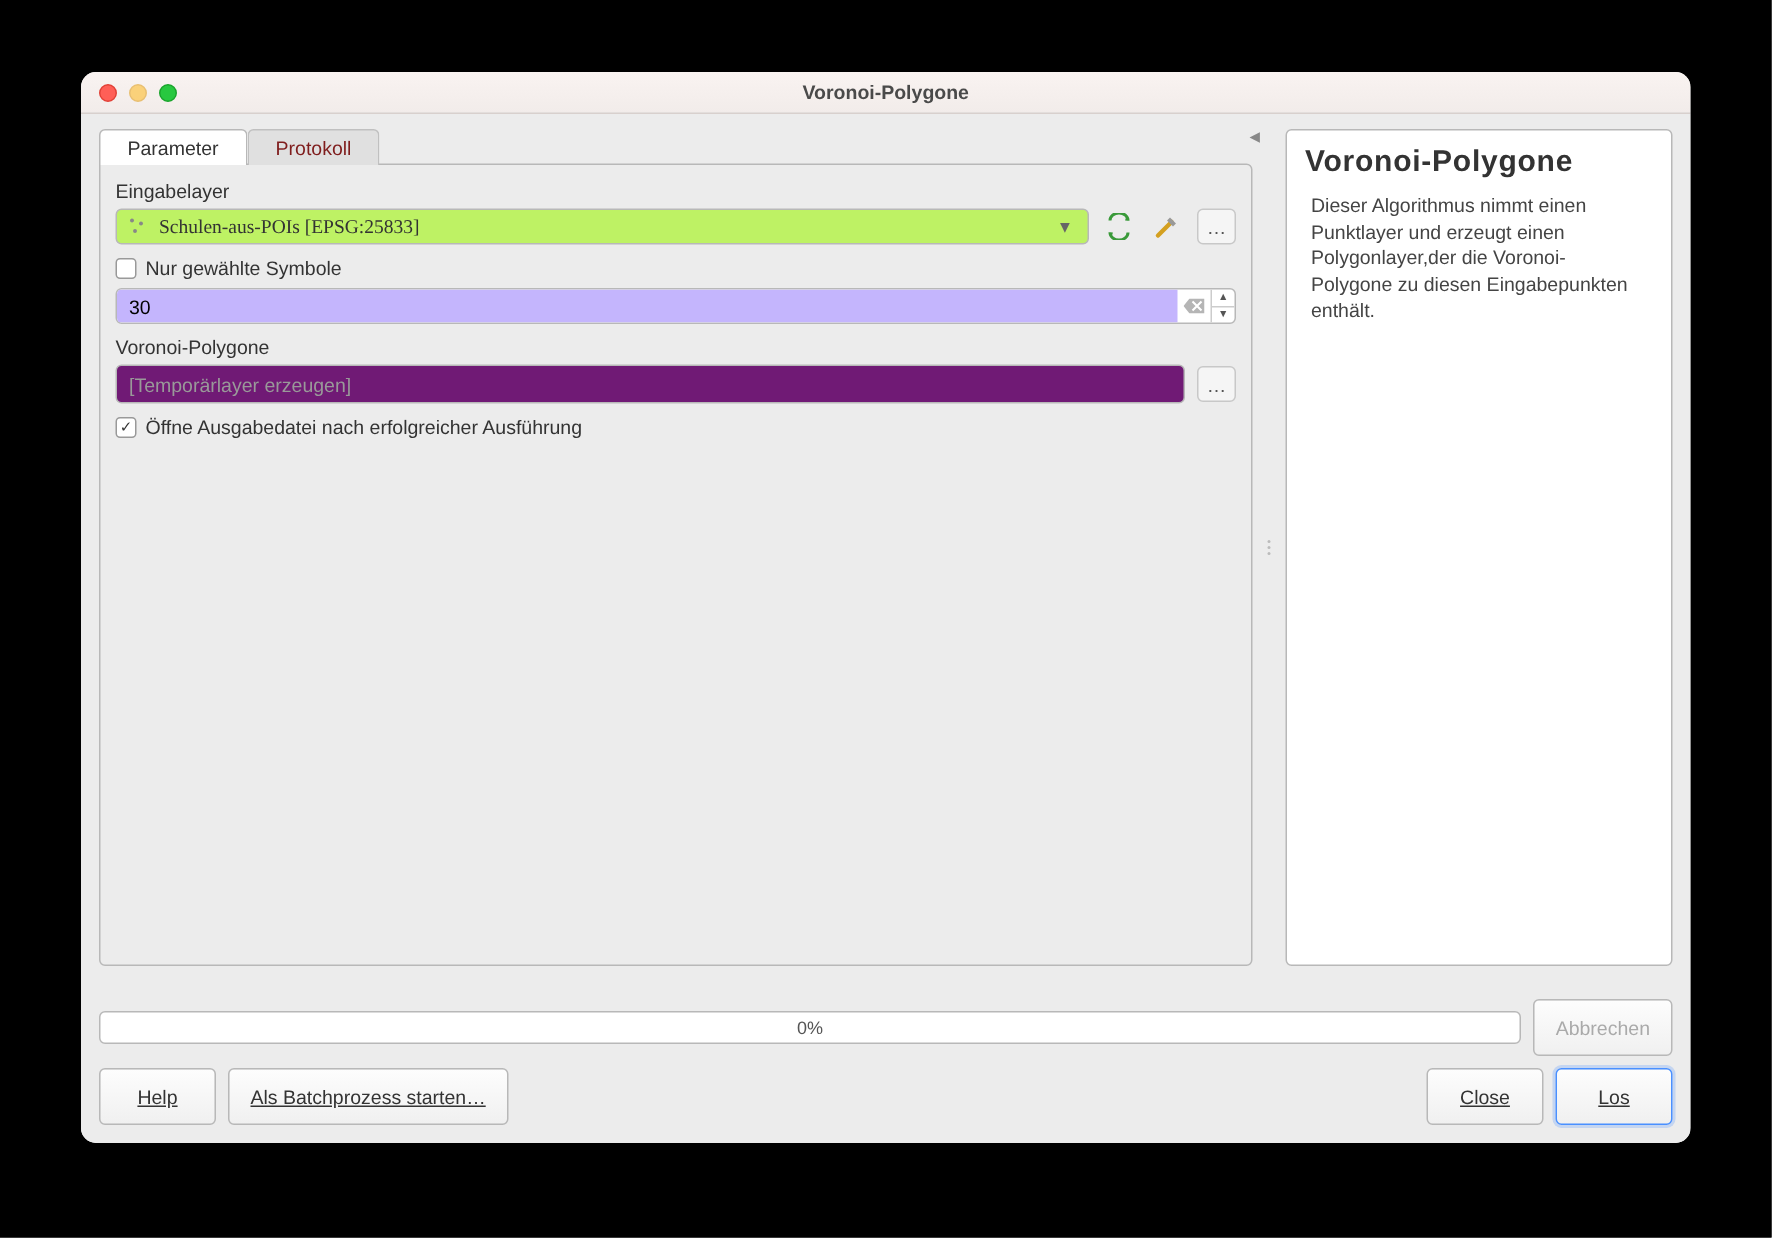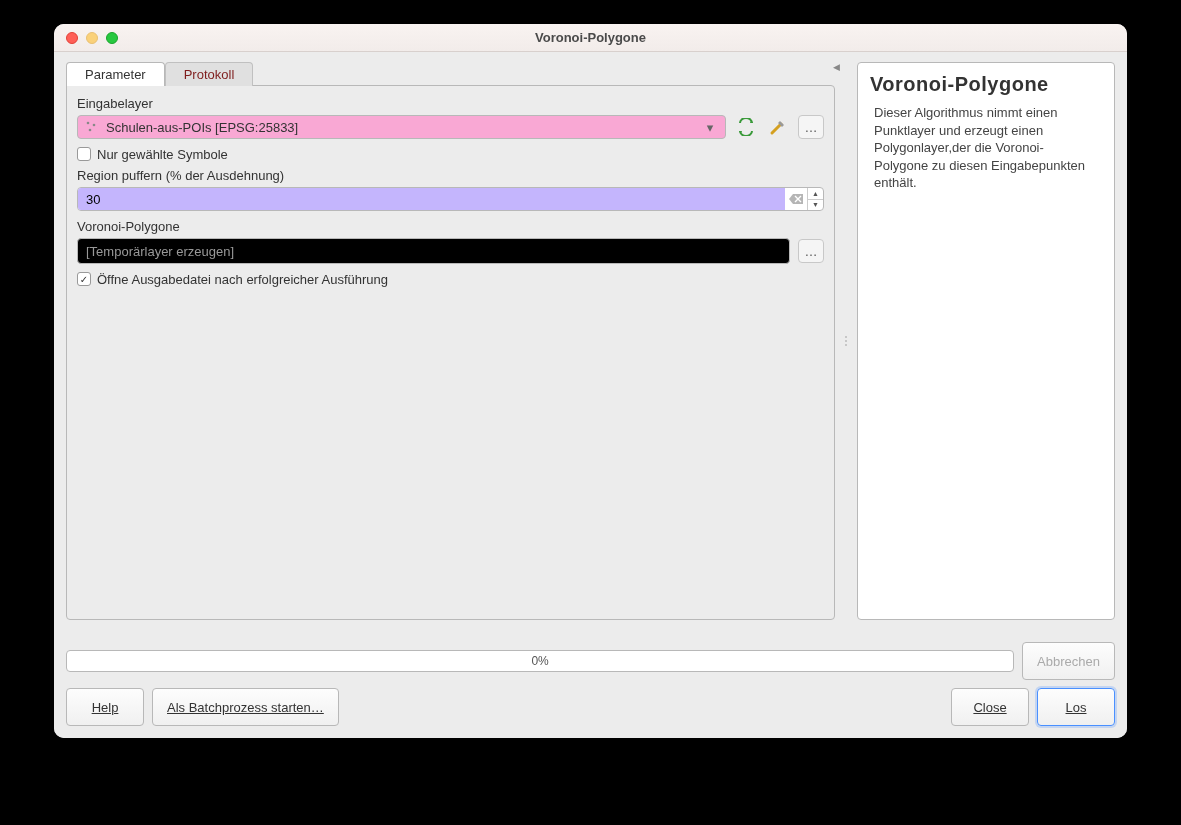--- a/index.html
+++ b/index.html
@@ -10,21 +10,21 @@
     font-family: -apple-system, "Helvetica Neue", Arial, sans-serif;
     font-size: 13px;
     color: #333;
     width: 1181px;
     height: 825px;
     overflow: hidden;
   }
   .window {
     position: absolute;
     left: 54px;
-    top: 24px;
+    top: 48px;
     width: 1073px;
     height: 714px;
     background: #ececec;
     border-radius: 10px;
     box-shadow: 0 20px 60px rgba(0,0,0,0.5);
     display: flex;
     flex-direction: column;
     overflow: hidden;
   }
   .titlebar {
@@ -115,26 +115,27 @@
     display: flex;
     align-items: center;
     gap: 8px;
     margin-bottom: 8px;
   }
 
   .combo {
     flex: 1;
     display: flex;
     align-items: center;
-    background: #f9a8d4;
+    background: #bef264;
     border: 1px solid #b8b8b8;
     border-radius: 4px;
     height: 24px;
     padding: 0 6px;
     position: relative;
+    font-family: Liberation Serif, serif;
   }
   .combo .layer-icon {
     width: 16px; height: 16px;
     margin-right: 6px;
     display: inline-flex;
     align-items: center;
     justify-content: center;
   }
   .combo .combo-text { flex: 1; }
   .combo .chevron {
@@ -193,33 +194,33 @@
     align-items: center;
     justify-content: center;
     font-size: 7px;
     color: #555;
     border-bottom: 1px solid #ccc;
   }
   .spin-arrows div:last-child { border-bottom: none; }
 
   .output-input {
     flex: 1;
-    background: #000000;
+    background: #701a75;
     border: 1px solid #b8b8b8;
     border-radius: 4px;
     height: 24px;
     padding: 12px 8px;
     color: #999;
     display: flex;
     align-items: center;
   }
 
   .checkbox-row {
     display: flex;
-    align-items: flex-start;
+    align-items: flex-end;
     gap: 6px;
     margin: 6px 0;
   }
   .cb {
     width: 14px; height: 14px;
     border: 1px solid #999;
     border-radius: 3px;
     background: #fff;
     display: inline-flex;
     align-items: center;
@@ -371,21 +372,20 @@
                 </svg>
             </span>
             <span class="icon-btn">…</span>
           </div>
 
           <div class="checkbox-row">
             <span class="cb"></span>
             <span>Nur gewählte Symbole</span>
           </div>
 
-          <div class="field-label">Region puffern (% der Ausdehnung)</div>
           <div class="row">
             <div class="spinbox">
               <input class="spin-input" value="30" style="">
               <div class="spin-clear">
                 <svg width="14" height="10" viewBox="0 0 14 10">
                     <path d="M4 0 L14 0 L14 10 L4 10 L0 5 Z" fill="#b5b5b5"></path>
                     <path d="M6 2 L12 8 M12 2 L6 8" stroke="#fff" stroke-width="1.4"></path>
                   </svg>
               </div>
               <div class="spin-arrows">

